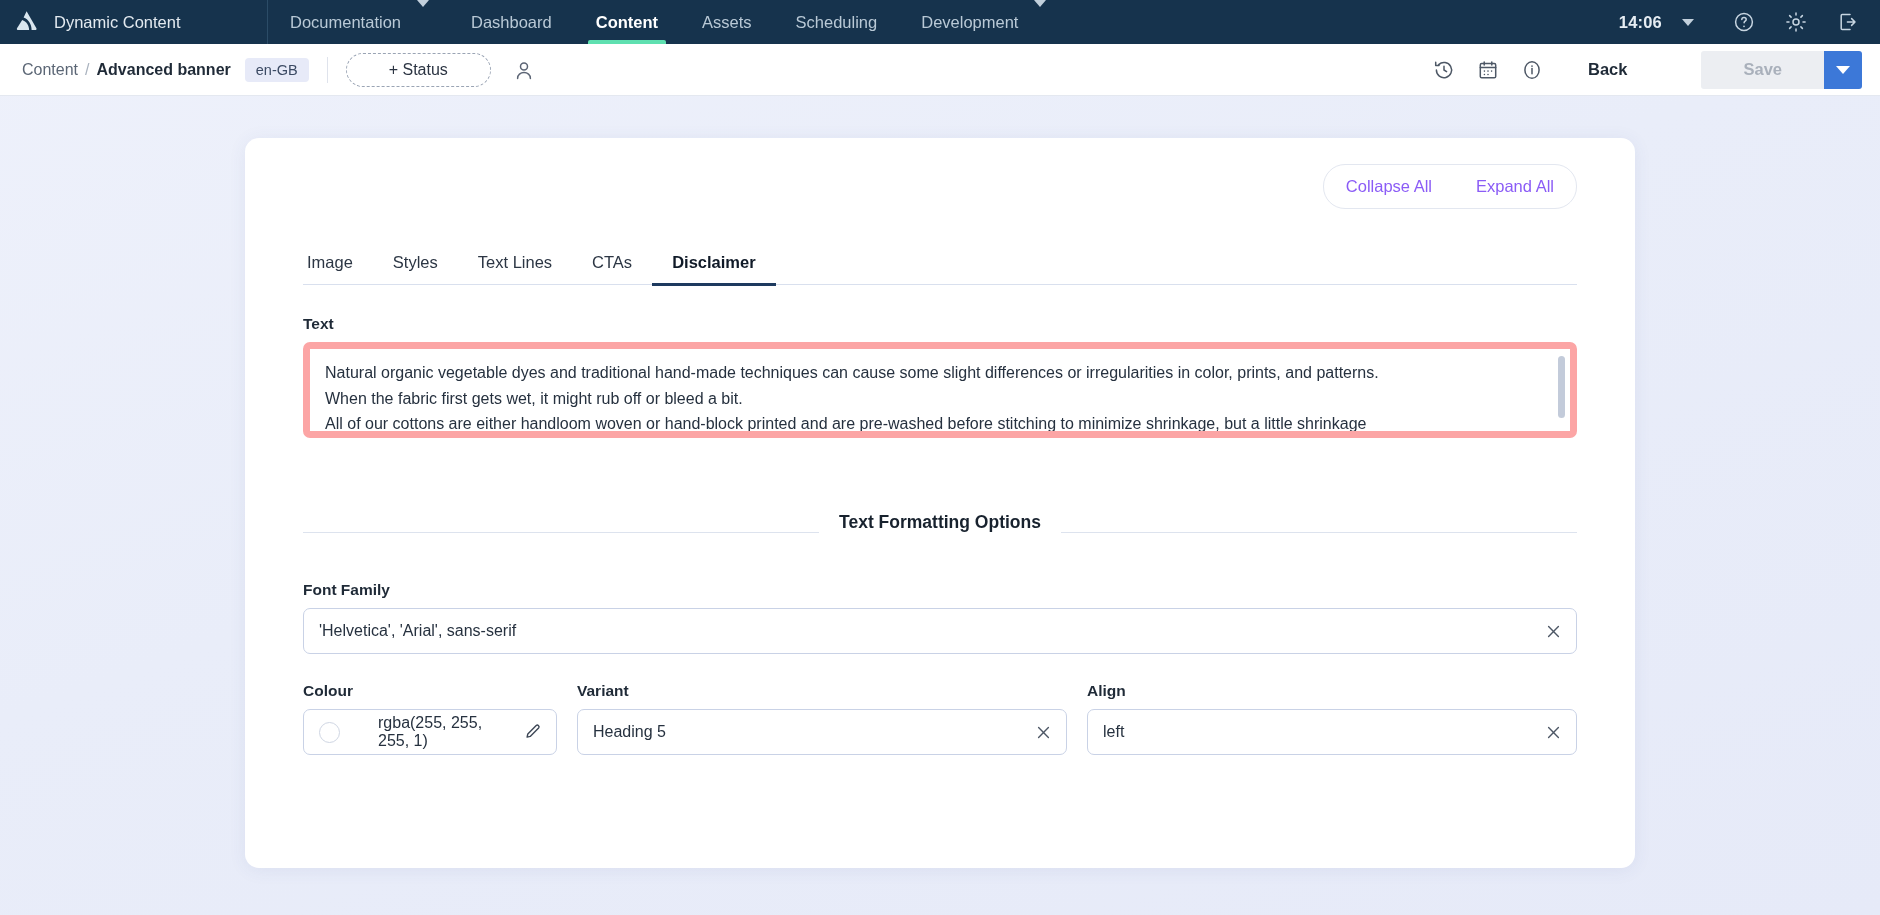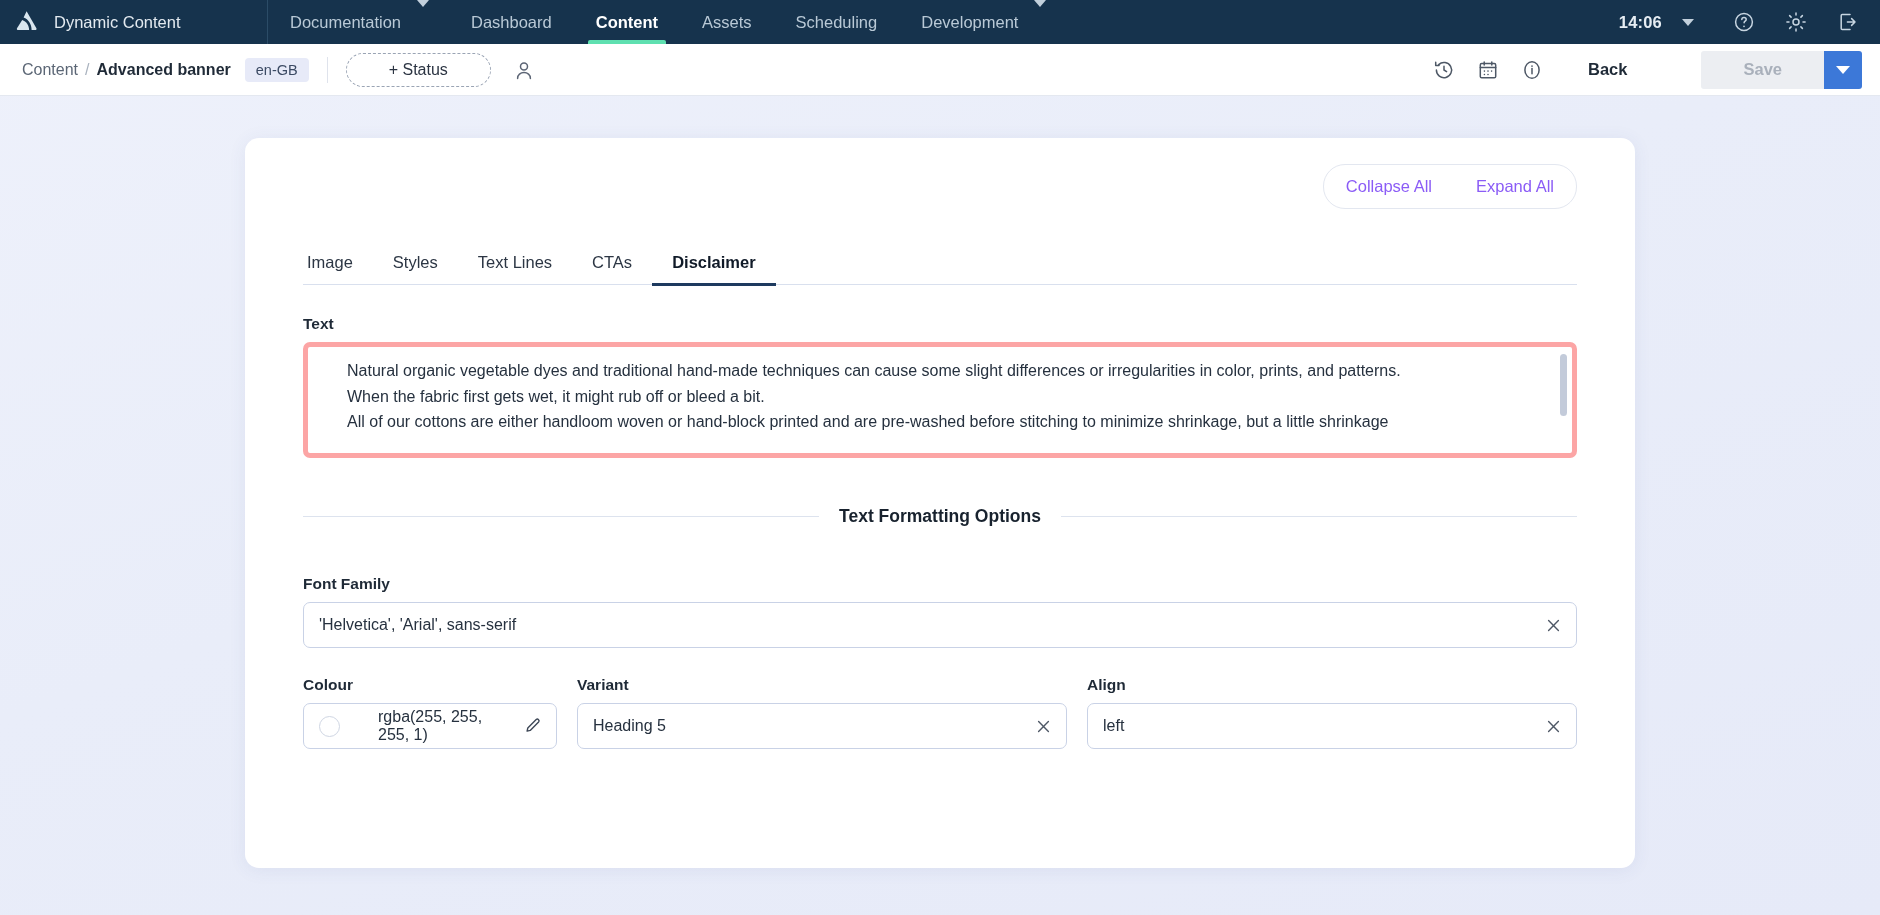--- a/index.html
+++ b/index.html
@@ -171,42 +171,41 @@
     height: 3px; background: #1e3a5f;
   }
 
   .field-label {
     font-size: 15.5px; color: #1f2a37; font-weight: bold;
     margin-bottom: 9px; display: block;
   }
 
   .text-block { margin-top: 30px; }
   .textarea-wrap {
-    border: 5px solid #fca5a5;
+    border: 7px solid #fca5a5;
     border-radius: 7px;
     background: #fff;
-    height: 116px;
+    height: 96px;
     position: relative;
     overflow: hidden;
-    padding-left: 24px;
   }
   .textarea-inner {
     padding: 11px 22px 0 15px;
     font-size: 16px; color: #26313f; line-height: 25.5px;
   }
   .textarea-inner div { white-space: nowrap; }
   .fake-scroll {
     position: absolute; right: 5px; top: 7px;
     width: 7px; height: 62px; border-radius: 4px;
     background: #c3cbda;
   }
 
   .section-divider {
-    display: flex; align-items: center; gap: 20px;
-    margin-top: 48px;
+    display: flex; align-items: flex-end; gap: 20px;
+    margin-top: 74px;
   }
   .section-divider .line { flex: 1; height: 1px; background: #dde3ee; }
   .section-divider .sd-title {
     font-size: 17.5px; font-weight: bold; color: #18222e;
   }
 
   .font-block { margin-top: 48px; }
   .input-box {
     border: 1px solid #c9d2e6;
     border-radius: 7px;

